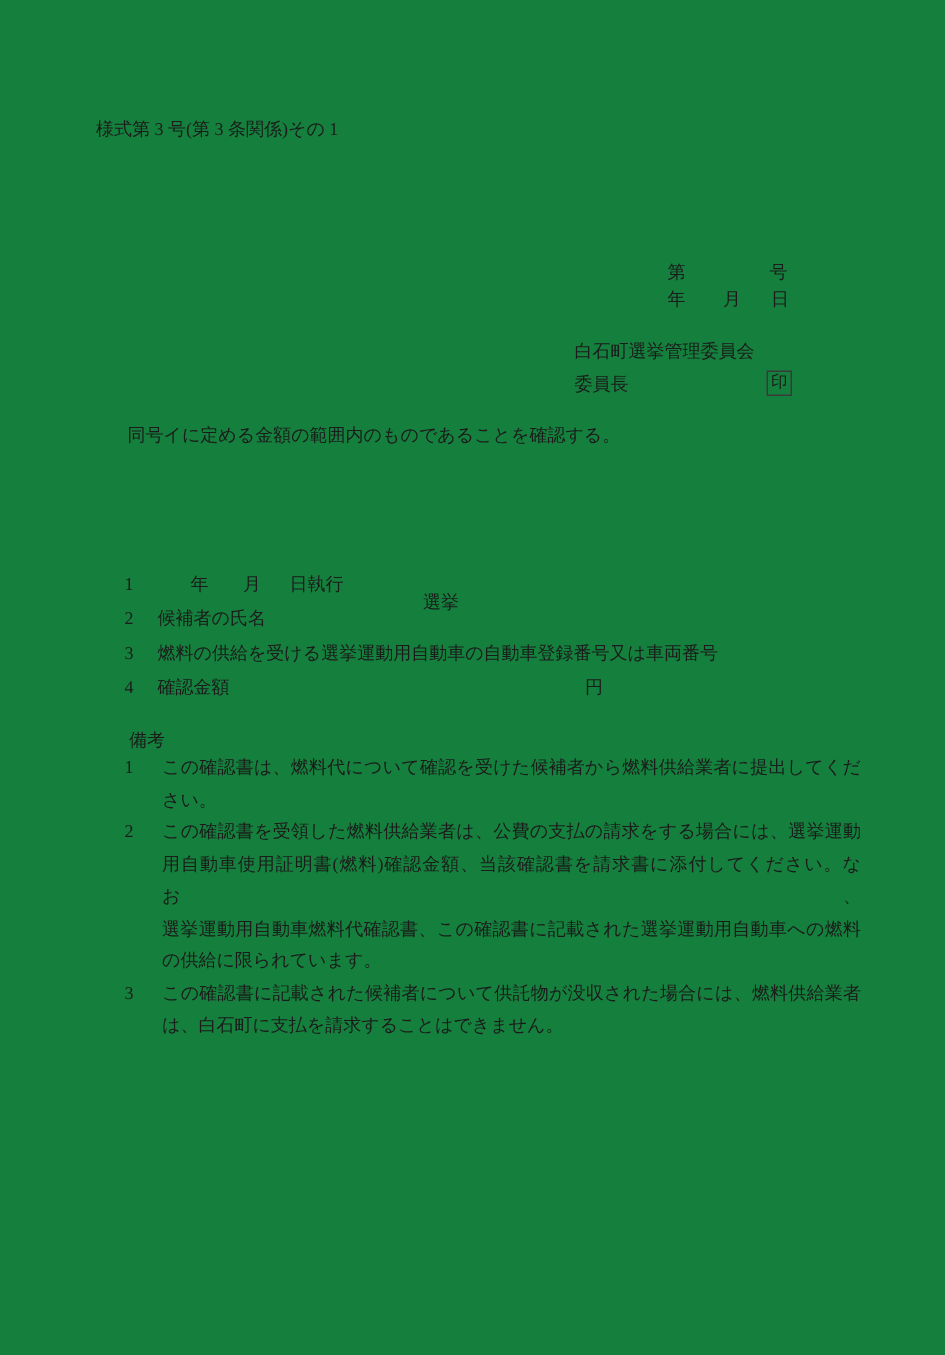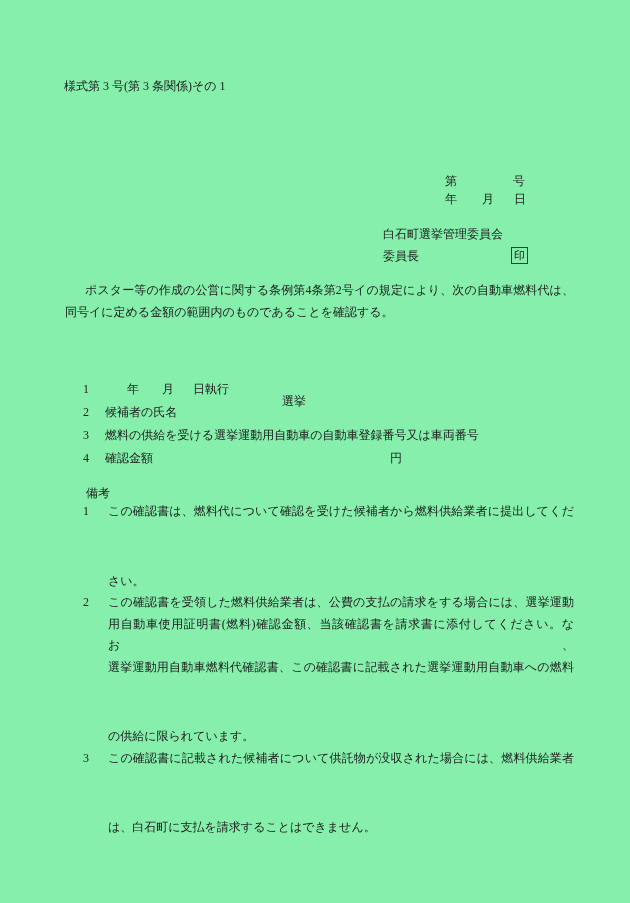--- a/index.html
+++ b/index.html
@@ -1,21 +1,21 @@
 <!DOCTYPE html>
 <html><head>
 <meta charset="utf-8">
 <style>
   html, body { margin: 0; padding: 0; background: #e8e8e8; }
   #page {
     position: relative;
     width: 630px;
     height: 903px;
     margin: 0 auto;
-    background: #86efac;
+    background: #15803d;
     font-family: "Liberation Serif", "DejaVu Serif", serif;
     font-size: 12px;
     color: #1b1b1b;
     overflow: hidden;
   }
   .abs { position: absolute; white-space: nowrap; line-height: 15px; }
   .title {
     position: absolute; left: 195px; top: 136px;
     letter-spacing: 6.5px; line-height: 16px; white-space: nowrap;
   }
@@ -25,21 +25,21 @@
   .para .ln:last-child { text-align: justify; text-align-last: left; }
   .item { position: absolute; left: 65px; width: 520px; height: 17px; line-height: 17px; }
   .item span { position: absolute; top: 0; white-space: nowrap; }
   .notes { position: absolute; left: 65px; top: 501px; width: 520px; }
   .note { position: relative; }
   .note .num { position: absolute; left: 18px; top: 0; line-height: 21.5px; }
   .note .ln {
     margin-left: 43px; width: 466px; line-height: 21.5px;
     text-align: justify; text-align-last: justify;
   }
-  .note .ln:last-child { text-align-last: left; margin-top: 48px; }
+  .note .ln:last-child { text-align-last: left; }
   .seal {
     position: absolute; left: 511px; top: 247px;
     width: 15px; height: 15px; border: 1px solid #3a3a3a;
     text-align: center; line-height: 15px; font-size: 11px;
   }
 </style>
 </head>
 <body>
 
 <div id="page">
@@ -52,21 +52,20 @@
 
   <span class="abs" style="left:445px; top:192px;">年</span>
   <span class="abs" style="left:482px; top:192px;">月</span>
   <span class="abs" style="left:514px; top:192px;">日</span>
 
   <div class="abs" style="left:383px; top:227px;">白石町選挙管理委員会</div>
   <div class="abs" style="left:383px; top:249px;">委員長</div>
   <div class="seal">印</div>
 
   <div class="para">
-    <div class="ln">ポスター等の作成の公営に関する条例第4条第2号イの規定により、次の自動車燃料代は、</div>
     <div class="ln">同号イに定める金額の範囲内のものであることを確認する。</div>
   </div>
 
   <div class="item" style="top:381px;">
     <span style="left:18px;">1</span>
     <span style="left:62px;">年</span>
     <span style="left:97px;">月</span>
     <span style="left:128px;">日執行</span>
     <span style="left:217px;margin-top:12px;">選挙</span>
   </div>

